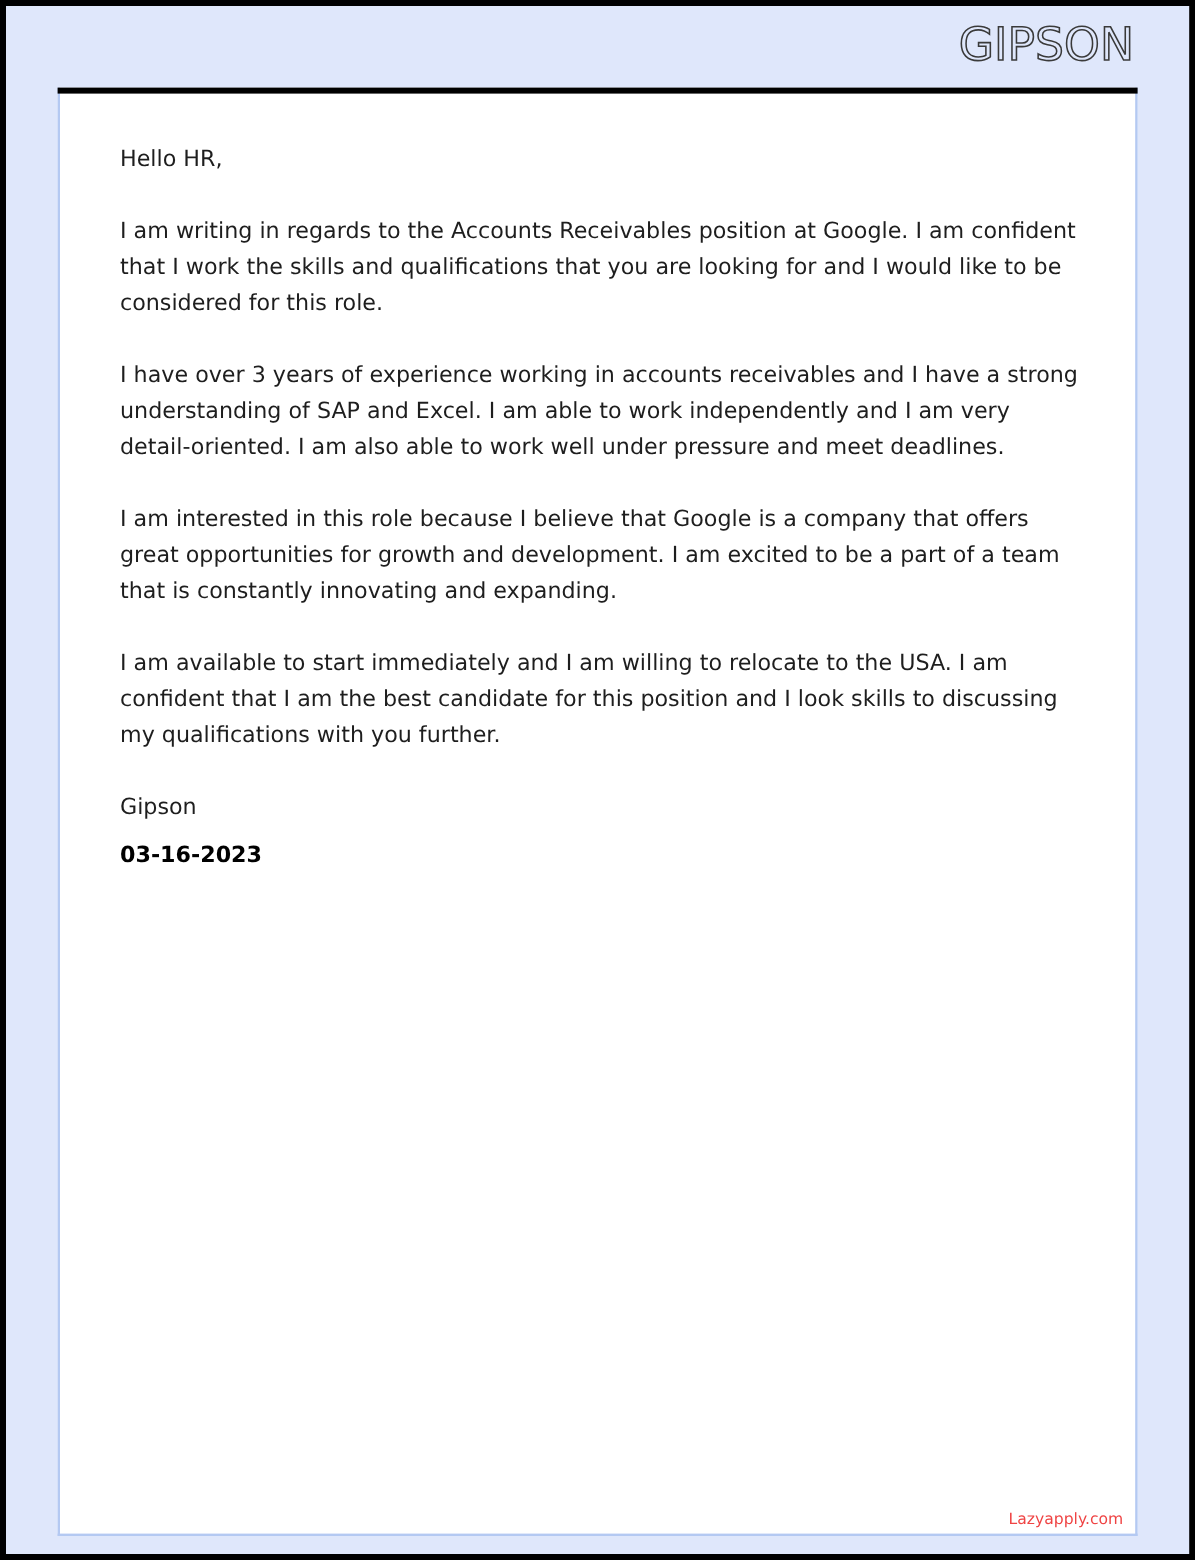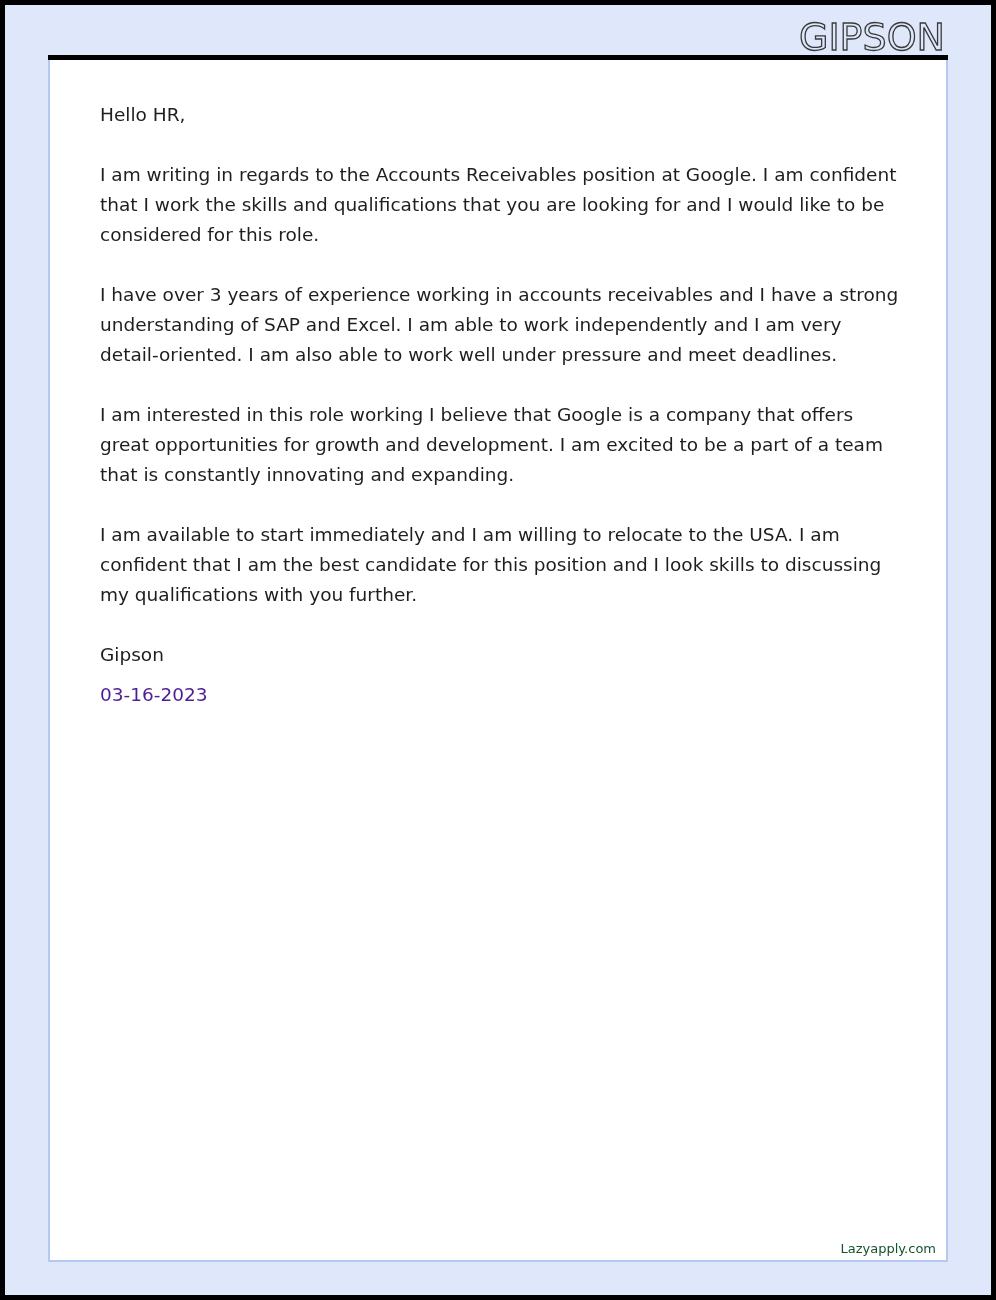--- a/index.html
+++ b/index.html
@@ -14,57 +14,57 @@
     }
     .brand {
       position: absolute; right: 46px; top: 10px;
       font-family: "DejaVu Sans", sans-serif;
       font-size: 38px; letter-spacing: 0px;
       color: #dfe7fb;
       -webkit-text-stroke: 1.3px #3a3a3a;
       line-height: 44px;
     }
     .paper {
-      position: absolute; left: 43px; top: 50px; width: 900px; height: 1207px;
+      position: absolute; left: 43px; top: 68px; width: 900px; height: 1207px;
       background: #fff;
       border-left: 2px solid #b4c9f2;
       border-right: 2px solid #b4c9f2;
       border-bottom: 2px solid #b4c9f2;
       box-sizing: border-box;
     }
     .topbar {
       position: absolute; left: 0; right: -2px; top: 0; height: 5px; background: #000;
       margin-left: -2px;
     }
     .content {
       position: absolute; left: 50px; top: 45px; width: 800px;
       font-size: 18.5px; line-height: 30px; color: #1e1e1e;
     }
     .content p { margin: 0 0 30px 0; }
     .content p.tight { margin-bottom: 10px; }
-    .date { color: #4c1d95; }
+    .date { color: #000000; font-weight: bold; }
     .footer {
       position: absolute; right: 10px; bottom: 4px;
-      font-size: 13px; color: #14532d;
+      font-size: 13px; color: #ef4444;
     }
   </style>
 </head>
 <body>
 
 <div class="frame">
   <div class="brand">GIPSON</div>
 
   <div class="paper">
     <div class="topbar"></div>
 
     <div class="content">
       <p>Hello HR,</p>
       <p>I am writing in regards to the Accounts Receivables position at Google. I am confident that I work the skills and qualifications that you are looking for and I would like to be considered for this role.</p>
       <p>I have over 3 years of experience working in accounts receivables and I have a strong understanding of SAP and Excel. I am able to work independently and I am very detail-oriented. I am also able to work well under pressure and meet deadlines.</p>
-      <p>I am interested in this role working I believe that Google is a company that offers great opportunities for growth and development. I am excited to be a part of a team that is constantly innovating and expanding.</p>
+      <p>I am interested in this role because I believe that Google is a company that offers great opportunities for growth and development. I am excited to be a part of a team that is constantly innovating and expanding.</p>
       <p>I am available to start immediately and I am willing to relocate to the USA. I am confident that I am the best candidate for this position and I look skills to discussing my qualifications with you further.</p>
       <p class="tight">Gipson</p>
       <p class="date">03-16-2023</p>
     </div>
 
     <div class="footer">Lazyapply.com</div>
   </div>
 </div>
 
 </body></html>

